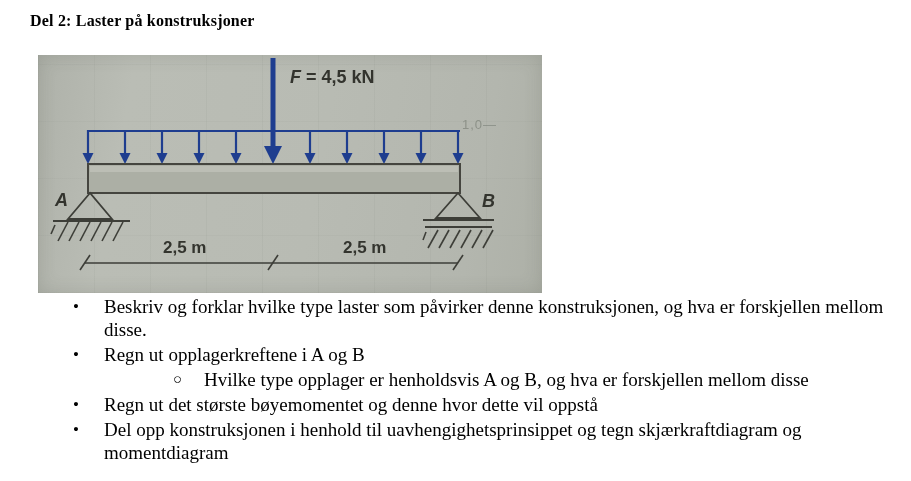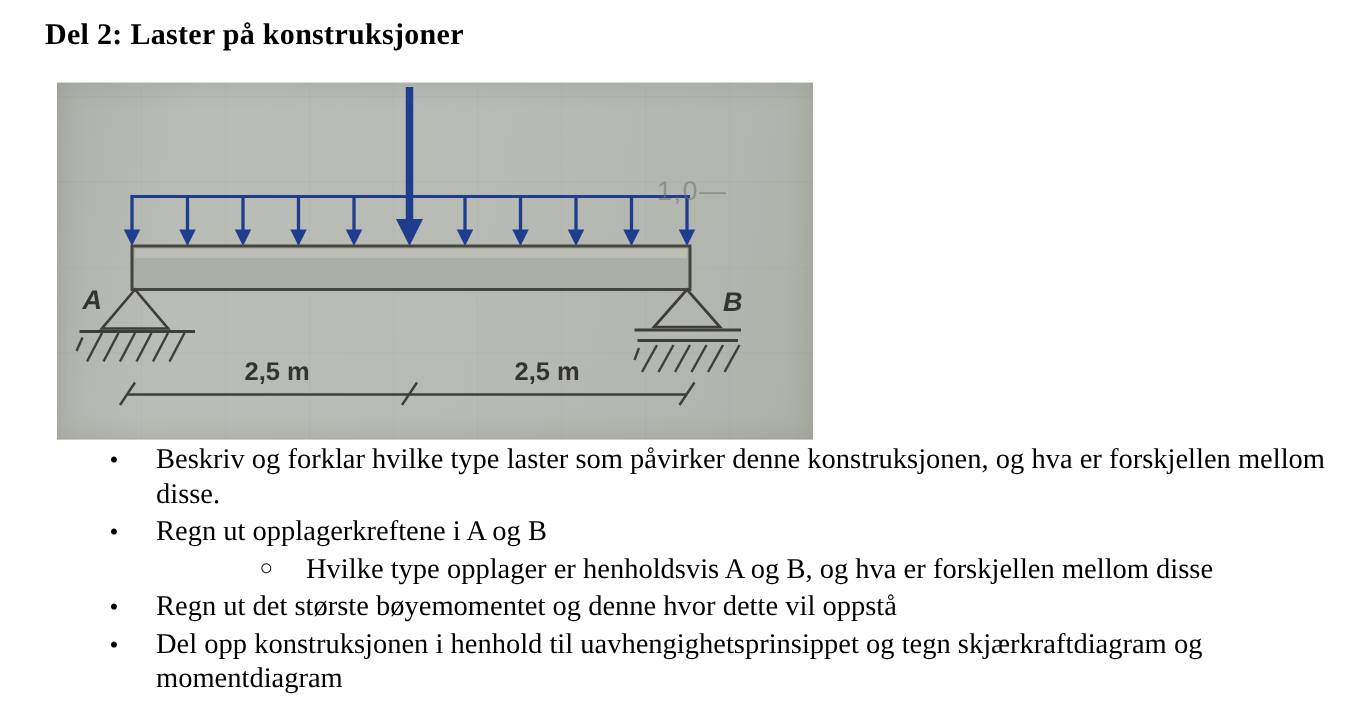--- a/index.html
+++ b/index.html
@@ -10,21 +10,21 @@
   }
   *{margin:0;padding:0;box-sizing:border-box;}
   html,body{width:911px;height:481px;overflow:hidden;}
   body{
     background:#ffffff;
     font-family:"Liberation Serif", serif;
     color:#000;
     position:relative;
   }
   .doc-title{
-    font-size:20px;
+    font-size:16px;
     font-weight:bold;
     margin:12px 0 0 30px;
     letter-spacing:.2px;
   }
   
   .figure{
     position:absolute;
     left:38px; top:55px;
     width:504px; height:238px;
     background:
@@ -43,21 +43,21 @@
   }
   .lbl-q{left:62px;top:47px;font-size:18px;font-weight:600;}
   .lbl-f{left:252px;top:12px;font-size:18px;font-weight:600;}
   .sym{font-style:italic;font-weight:700;}
   .lbl-a{left:17px;top:135px;font-size:18px;font-style:italic;font-weight:600;}
   .lbl-b{left:444px;top:136px;font-size:18px;font-style:italic;font-weight:600;}
   .lbl-dim{top:183px;font-size:17px;font-weight:600;}
   .lbl-dim-left{left:125px;}
   .lbl-dim-right{left:305px;}
   .ghost{
-    left:400px;top:62px;font-size:18px;
+    left:424px;top:62px;font-size:13px;
     color:rgba(110,115,105,.55);
     letter-spacing:1px;
     filter:blur(.4px);
   }
   
   .ink{stroke:var(--ink);fill:none;}
   .blue{stroke:var(--load-blue);fill:none;}
   .bluefill{fill:var(--load-blue);stroke:none;}
   .beam-rect{fill:var(--beam-fill);stroke:#45453f;stroke-width:2;}
   .beam-top{fill:#bec1b7;opacity:.85;}
@@ -145,20 +145,21 @@
     </g>
 
     <g>
       <line class="ink" stroke-width="1.6" x1="47" y1="208" x2="420" y2="208"></line>
       <line class="ink" stroke-width="1.6" x1="42" y1="215" x2="52" y2="200"></line>
       <line class="ink" stroke-width="1.6" x1="230" y1="215" x2="240" y2="200"></line>
       <line class="ink" stroke-width="1.6" x1="415" y1="215" x2="425" y2="200"></line>
     </g>
   </svg>
 
+  <div class="fig-label lbl-f"><span class="sym">F</span><span> = 4,5 kN</span></div>
   <div class="fig-label lbl-a">A</div>
   <div class="fig-label lbl-b">B</div>
   <div class="fig-label lbl-dim lbl-dim-left">2,5 m</div>
   <div class="fig-label lbl-dim lbl-dim-right">2,5 m</div>
   <div class="fig-label ghost">1,0—</div>
 </div>
 
 <ul class="tasks" style="list-style:none;">
   <li class="task-item level1">
     <span class="task-marker">•</span>

